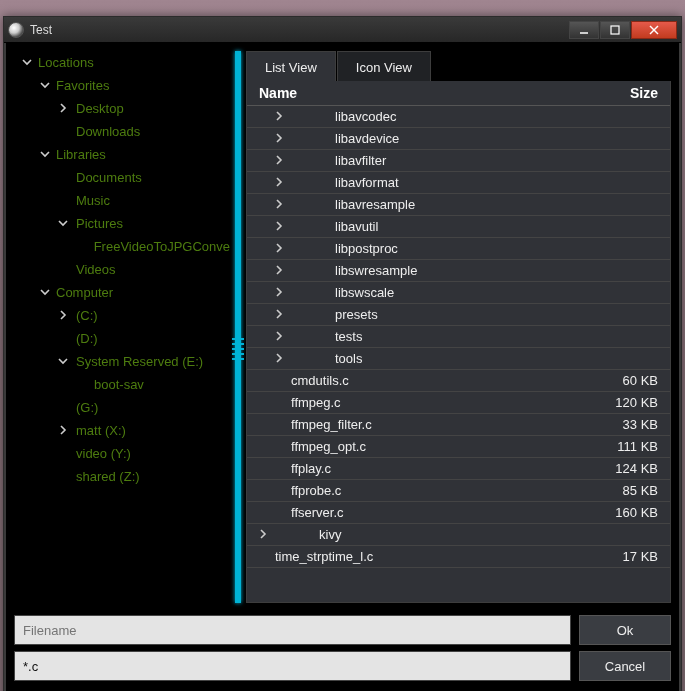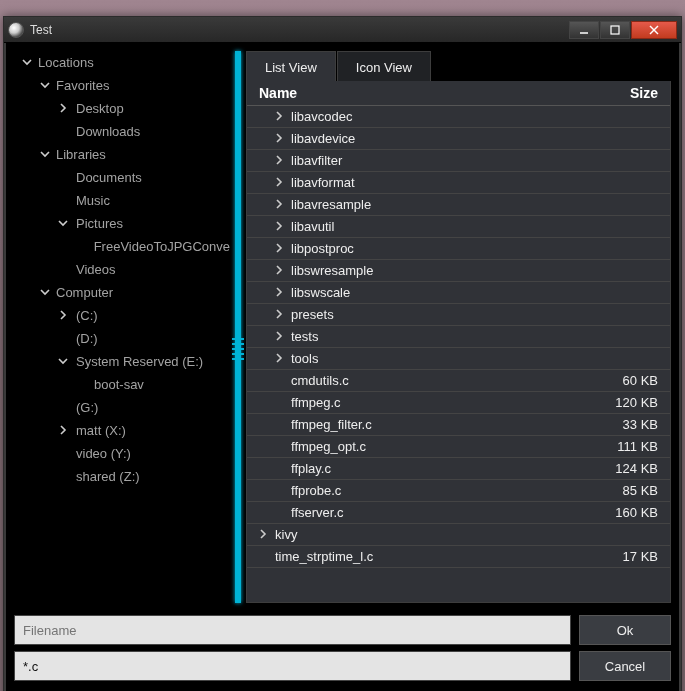--- a/index.html
+++ b/index.html
@@ -10,21 +10,21 @@
 .ticon { width: 16px; height: 16px; border-radius: 50%; background: radial-gradient(circle at 35% 35%, #fff, #ccc 40%, #555 70%, #111 100%); border: 1px solid #555; margin-right: 6px; }
 .title { color: #ddd; font-size: 12px; flex: 1; }
 .winbtns { display: flex; }
 .wb { width: 30px; height: 18px; margin-left: 1px; border: 1px solid #444; background: linear-gradient(180deg,#555,#333); display: flex; align-items: center; justify-content: center; color: #eee; font-size: 10px; }
 .wb.close { width: 46px; background: linear-gradient(180deg,#e55a4a,#c23b1f); border-color: #8a2815; }
 .wb svg { width: 10px; height: 10px; }
 
 .content { position: absolute; top: 26px; left: 0; right: 0; bottom: 0; background: #000; border: 2px solid #3a3a3a; border-top: none; }
 .main { display: flex; height: 560px; padding: 8px 8px 0 8px; gap: 0; }
 .sidebar { width: 216px; background: #000; overflow: hidden; }
-.sidebar .hdr, .sidebar .row { color: #a3a3a3; font-size: 13px; padding: 4px 0 4px 8px; display: flex; align-items: center; gap: 6px; cursor: pointer; }
+.sidebar .hdr, .sidebar .row { color: #4d7c0f; font-size: 13px; padding: 4px 0 4px 8px; display: flex; align-items: center; gap: 6px; cursor: pointer; }
 .sidebar .chev { width: 10px; display: inline-block; }
 .sidebar .lvl0 { padding-left: 8px; }
 .sidebar .lvl1 { padding-left: 26px; }
 .sidebar .lvl2 { padding-left: 44px; gap: 8px; }
 .sidebar .lvl3 { padding-left: 64px; }
 
 .splitter { width: 16px; position: relative; }
 .splitter .bar { position: absolute; left: 5px; top: 0; width: 6px; height: 100%; background: #00b3d6; box-shadow: 0 0 4px #00b3d6; }
 .splitter .grip { position: absolute; left: 0; top: 272px; width: 16px; height: 52px; display: flex; flex-direction: column; justify-content: center; gap: 3px; align-items: center; }
 .splitter .grip span { width: 12px; height: 2px; background: #00b3d6; }
@@ -34,21 +34,21 @@
 .tab { padding: 8px 18px 6px; font-size: 13px; color: #eee; background: #202225; border: 1px solid #3d3d3d; border-bottom: none; cursor: pointer; }
 .tab.active { background: #303237; }
 .tabpanel { flex: 1; background: #303237; border: 1px solid #3d3d3d; border-top: none; display: flex; flex-direction: column; overflow: hidden; }
 .cols { display: flex; background: #303237; border-bottom: 1px solid #555; padding: 4px 12px; color: #fff; font-size: 14px; font-weight: 600; }
 .cols .cname { flex: 1; }
 .filelist { flex: 1; overflow: hidden; }
 .frow { display: flex; align-items: center; padding: 3px 12px 3px 0; color: #eee; font-size: 13px; border-bottom: 1px solid #444; cursor: pointer; }
 .frow .chev { width: 12px; margin-left: 26px; margin-right: 6px; text-align: center; color: #bbb; }
 .frow.file { padding-left: 0; }
 .frow.file .fname { margin-left: 44px; }
-.frow .fname { flex: 1; }
+.frow .fname { flex: 1; margin-left: 44px; }
 .frow .fsize { color: #eee; }
 .frow.l0 .chev { margin-left: 10px; }
 .frow.l0.file .fname { margin-left: 28px; }
 
 .bottom { padding: 6px 8px 8px; }
 .brow { display: flex; gap: 8px; margin-top: 6px; }
 .tinput { flex: 1; height: 30px; background: #e4e4e4; border: 1px solid #444; color: #555; font-size: 13px; padding: 0 8px; }
 .tinput.filter { color: #111; }
 .btn { width: 92px; height: 30px; background: #3a3d42; border: 1px solid #555; color: #eee; font-size: 13px; cursor: pointer; }
 

